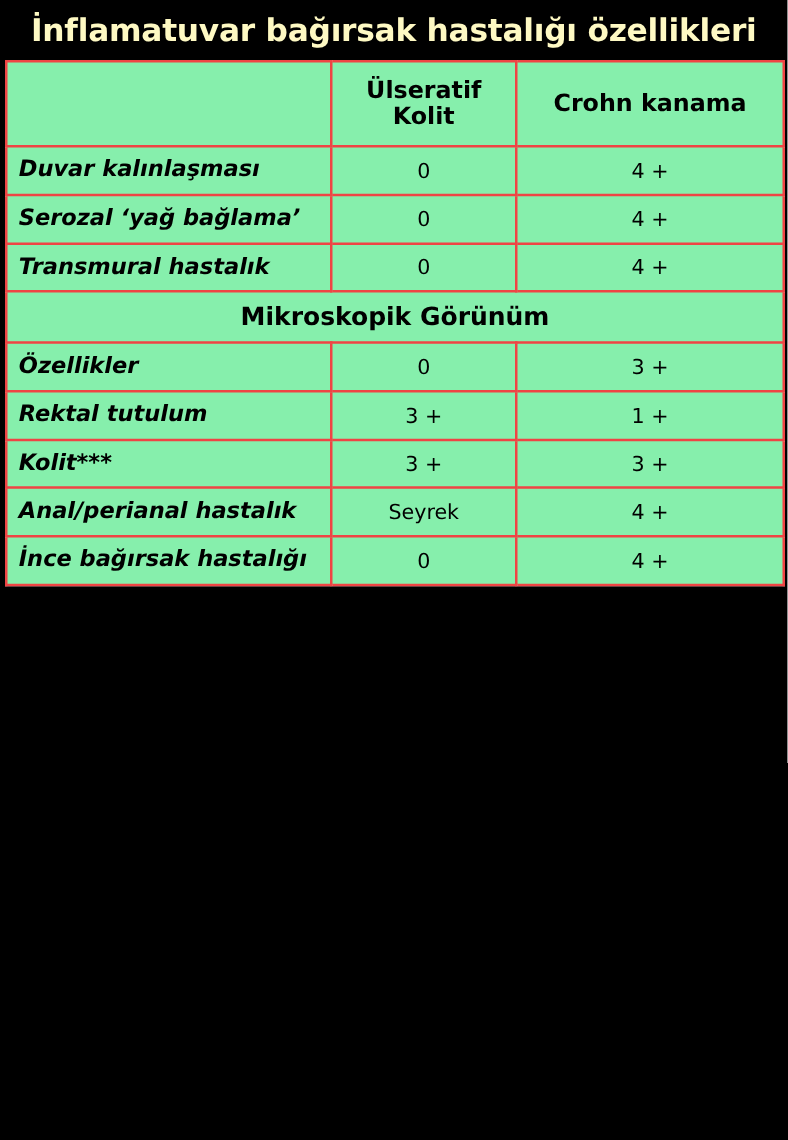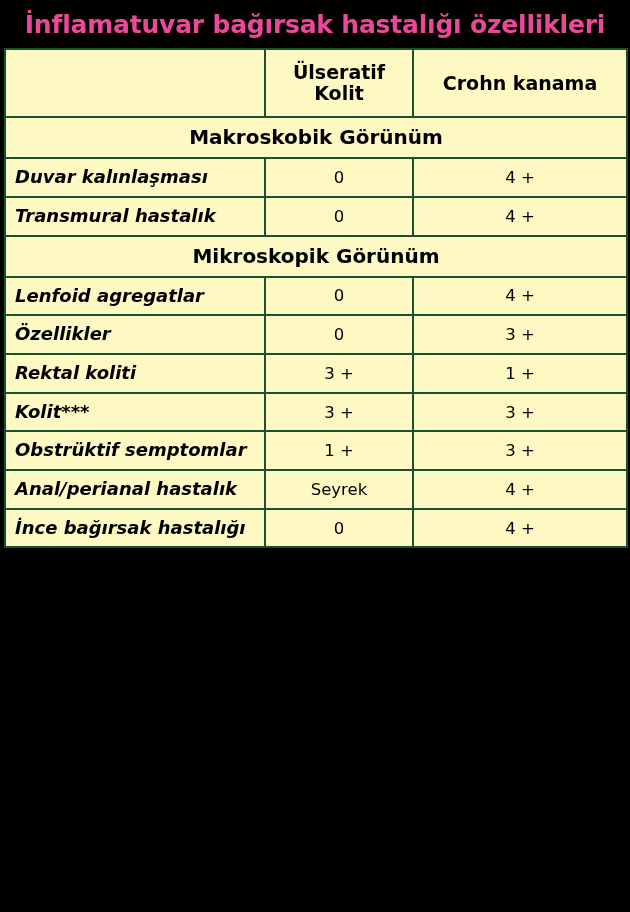--- a/index.html
+++ b/index.html
@@ -17,37 +17,37 @@
   .page {
     width: 630px;
     height: 912px;
     position: relative;
     background: #000000;
     box-sizing: border-box;
     padding: 4px 4px 4px 4px;
   }
   .title-bar {
     background: #000000;
-    color: #ec4899;
+    color: #fef9c3;
     text-align: center;
     font-size: 25px;
     font-weight: bold;
     letter-spacing: -0.2px;
     padding: 8px 4px 10px 4px;
     line-height: 1.05;
   }
   table.ibd {
     border-collapse: collapse;
     width: 622px;
     table-layout: fixed;
     background: #ffffff;
   }
   table.ibd td {
-    border: 2px solid #14532d;
-    background: #fef9c3;
+    border: 2px solid #ef4444;
+    background: #86efac;
     vertical-align: middle;
   }
   col.c1 { width: 260px; }
   col.c2 { width: 148px; }
   col.c3 { width: 214px; }
 
   .hdr-cell {
     background: #d4d4d4;
     text-align: center;
     font-weight: bold;
@@ -95,61 +95,53 @@
         <col class="c2">
         <col class="c3">
     </colgroup>
     <tbody>
       <tr>
         <td class="hdr-blank"></td>
         <td class="hdr-cell">Ülseratif Kolit</td>
         <td class="hdr-cell">Crohn kanama</td>
       </tr>
 
-      <tr class="section-row">
-        <td colspan="3">Makroskobik Görünüm</td>
+      <tr>
+        <td class="label-cell">Duvar kalınlaşması</td>
+        <td class="val-cell">0</td>
+        <td class="val-cell">4 +</td>
       </tr>
       <tr>
-        <td class="label-cell">Duvar kalınlaşması</td>
+        <td class="label-cell">Serozal ‘yağ bağlama’</td>
         <td class="val-cell">0</td>
         <td class="val-cell">4 +</td>
       </tr>
       <tr>
         <td class="label-cell">Transmural hastalık</td>
         <td class="val-cell">0</td>
         <td class="val-cell">4 +</td>
       </tr>
 
       <tr class="section-row">
         <td colspan="3">Mikroskopik Görünüm</td>
       </tr>
       <tr>
-        <td class="label-cell">Lenfoid agregatlar</td>
-        <td class="val-cell">0</td>
-        <td class="val-cell">4 +</td>
-      </tr>
-      <tr>
         <td class="label-cell">Özellikler</td>
         <td class="val-cell">0</td>
         <td class="val-cell">3 +</td>
       </tr>
 
       <tr>
-        <td class="label-cell">Rektal koliti</td>
+        <td class="label-cell">Rektal tutulum</td>
         <td class="val-cell">3 +</td>
         <td class="val-cell">1 +</td>
       </tr>
       <tr>
         <td class="label-cell">Kolit***</td>
         <td class="val-cell">3 +</td>
-        <td class="val-cell">3 +</td>
-      </tr>
-      <tr>
-        <td class="label-cell two-line">Obstrüktif semptomlar</td>
-        <td class="val-cell">1 +</td>
         <td class="val-cell">3 +</td>
       </tr>
       <tr>
         <td class="label-cell">Anal/perianal hastalık</td>
         <td class="val-cell">Seyrek</td>
         <td class="val-cell">4 +</td>
       </tr>
       <tr>
         <td class="label-cell">İnce bağırsak hastalığı</td>
         <td class="val-cell">0</td>

